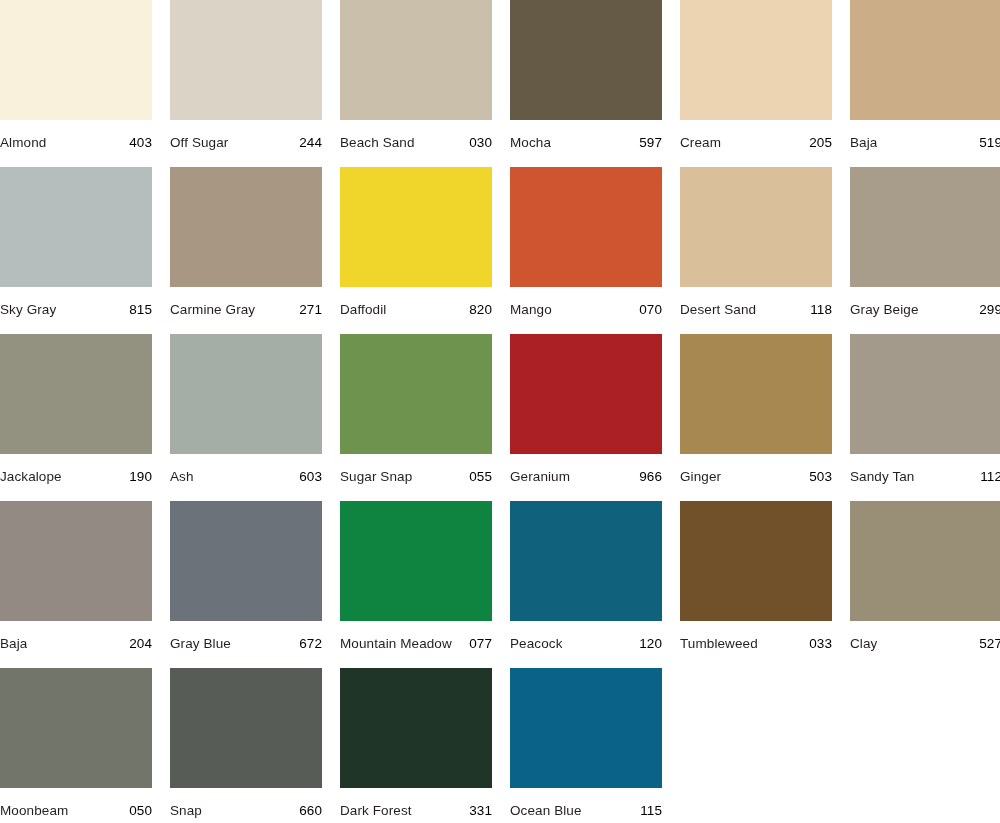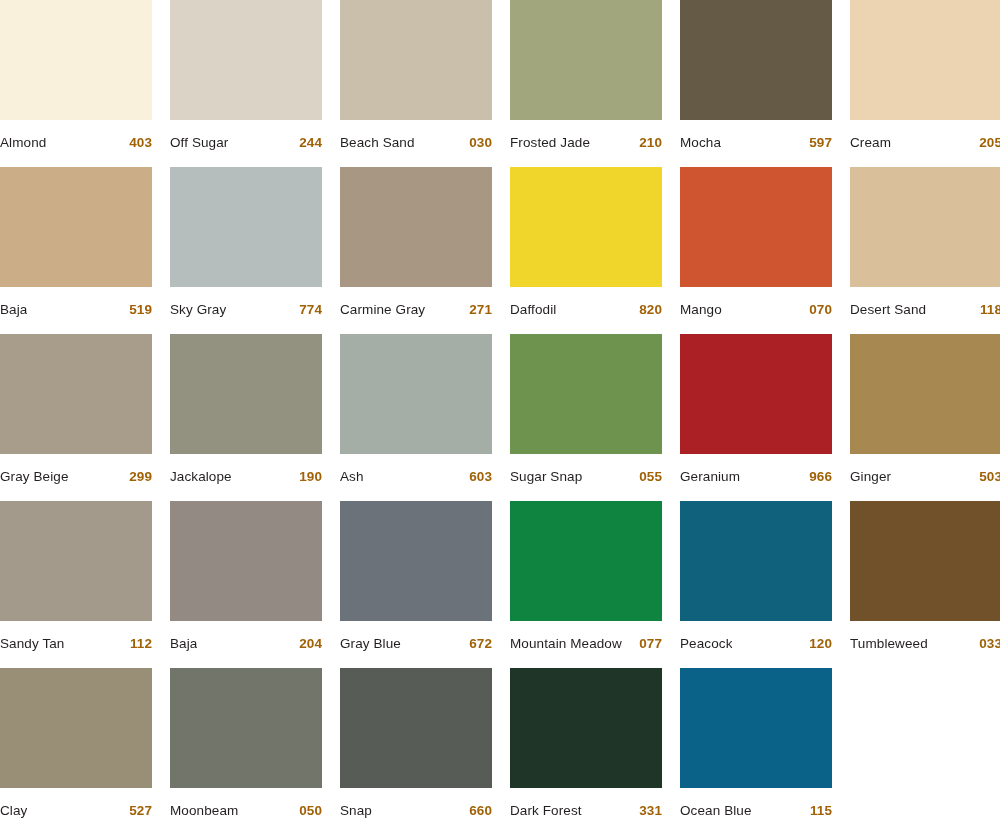--- a/index.html
+++ b/index.html
@@ -59,22 +59,22 @@
   }
 
   .swatch-name {
     font-weight: 400;
     color: #231f20;
     overflow: hidden;
     text-overflow: clip;
   }
 
   .swatch-code {
-    font-weight: 700;
-    color: #a16207;
+    font-weight: 400;
+    color: #000000;
     padding-left: 6px;
     flex: 0 0 auto;
   }
 </style>
 </head>
 <body>
 
 <div id="swatch-grid">
     <div class="swatch-cell">
       <div class="swatch-chip" style="background-color: rgb(250, 241, 220);"></div>
@@ -91,27 +91,20 @@
       </div>
     </div>
     <div class="swatch-cell">
       <div class="swatch-chip" style="background-color: rgb(201, 191, 171);"></div>
       <div class="swatch-label-row">
         <span class="swatch-name">Beach Sand</span>
         <span class="swatch-code">030</span>
       </div>
     </div>
     <div class="swatch-cell">
-      <div class="swatch-chip" style="background-color: rgb(161, 166, 125);"></div>
-      <div class="swatch-label-row">
-        <span class="swatch-name">Frosted Jade</span>
-        <span class="swatch-code">210</span>
-      </div>
-    </div>
-    <div class="swatch-cell">
       <div class="swatch-chip" style="background-color: rgb(100, 90, 69);"></div>
       <div class="swatch-label-row">
         <span class="swatch-name">Mocha</span>
         <span class="swatch-code">597</span>
       </div>
     </div>
     <div class="swatch-cell">
       <div class="swatch-chip" style="background-color: rgb(236, 211, 178);"></div>
       <div class="swatch-label-row">
         <span class="swatch-name">Cream</span>
@@ -122,21 +115,21 @@
       <div class="swatch-chip" style="background-color: rgb(203, 174, 136);"></div>
       <div class="swatch-label-row">
         <span class="swatch-name">Baja</span>
         <span class="swatch-code">519</span>
       </div>
     </div>
     <div class="swatch-cell">
       <div class="swatch-chip" style="background-color: rgb(182, 190, 189);"></div>
       <div class="swatch-label-row">
         <span class="swatch-name">Sky Gray</span>
-        <span class="swatch-code">774</span>
+        <span class="swatch-code">815</span>
       </div>
     </div>
     <div class="swatch-cell">
       <div class="swatch-chip" style="background-color: rgb(168, 151, 130);"></div>
       <div class="swatch-label-row">
         <span class="swatch-name">Carmine Gray</span>
         <span class="swatch-code">271</span>
       </div>
     </div>
     <div class="swatch-cell">

